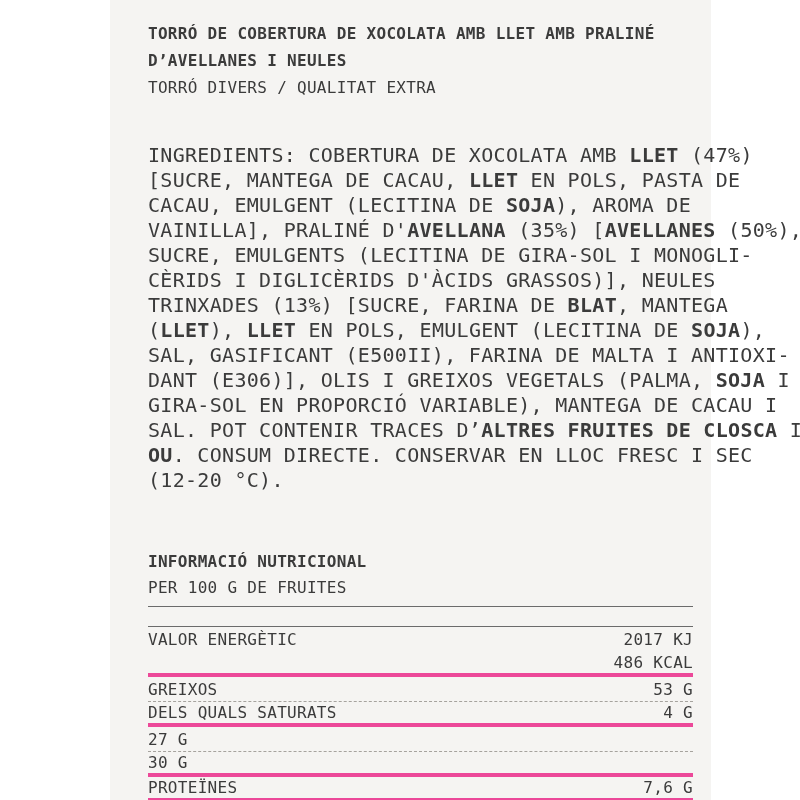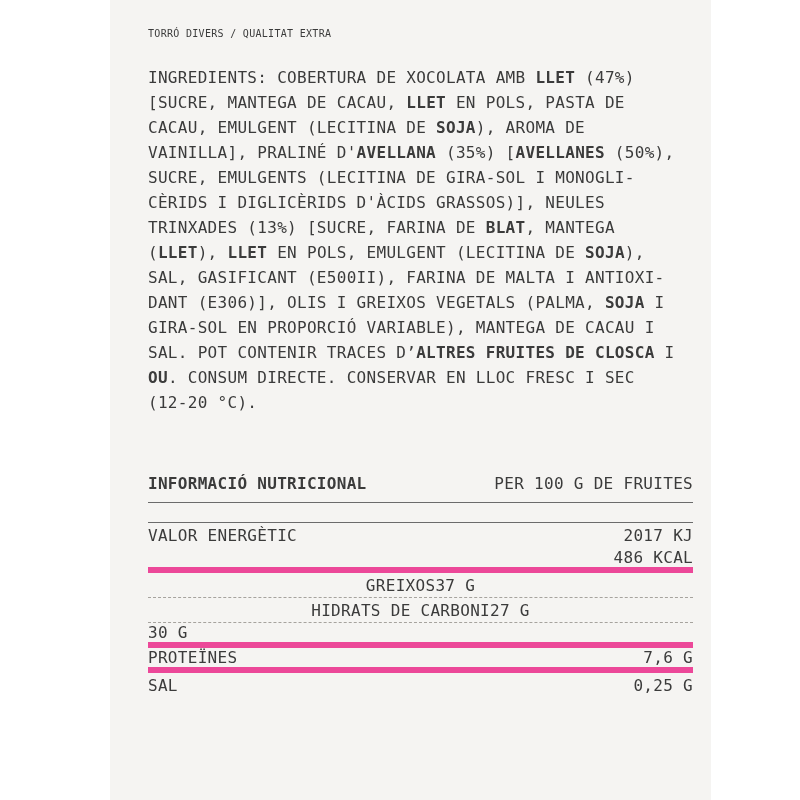--- a/index.html
+++ b/index.html
@@ -23,60 +23,65 @@
     width:545px;
     padding-top:20px;
   }
   .product-title {
     font-weight:700;
     font-size:16px;
     line-height:27px;
     letter-spacing:0.3px;
   }
   .product-subtitle {
-    font-size:10px;
+    font-size:16px;
     line-height:27px;
     letter-spacing:0.3px;
   }
   .ingredients {
-    margin-top:18px;
-    font-size:16px;
+    margin-top:42px;
+    font-size:20px;
     line-height:25px;
     letter-spacing:0.3px;
     white-space:pre;
   }
   .ingredients b { font-weight:700; }
   .nutrition { margin-top:56px; font-size:16px; letter-spacing:0.3px; }
   .nut-header {
     display:flex;
     justify-content:space-between;
     align-items:baseline;
     line-height:26px;
     padding-bottom:5px;
     border-bottom:1px solid #6b6b6b;
+    flex-direction:column;
   }
   .nut-heading { font-weight:700; }
   .nut-gap { height:19px; }
   .nut-rows { border-top:1px solid #6b6b6b; }
   .nut-row {
     display:flex;
     justify-content:space-between;
     align-items:center;
     height:25px;
   }
-  .nut-row.rule-solid  { border-bottom:6px solid #ec4899; }
-  .nut-row.rule-dotted { border-bottom:1px dashed #a6a39e;justify-content:center; }
+  .nut-row.rule-solid  { border-bottom:4px solid #ec4899; }
+  .nut-row.rule-dotted { border-bottom:1px dashed #a6a39e; }
   .nut-row.rule-none   { border-bottom:none; }
 </style>
 </head>
 <body>
 
 <div class="label-panel">
   <div class="content">
 
+    <div class="product-title">
+      <div>TORRÓ DE COBERTURA DE XOCOLATA AMB LLET AMB PRALINÉ</div>
+      <div>D’AVELLANES I NEULES</div>
+    </div>
     <div class="product-subtitle">TORRÓ DIVERS / QUALITAT EXTRA</div>
 
     <div class="ingredients" id="ingredients"><div><span>INGREDIENTS: COBERTURA DE XOCOLATA AMB </span><b>LLET</b><span> (47%)</span></div><div><span>[SUCRE, MANTEGA DE CACAU, </span><b>LLET</b><span> EN POLS, PASTA DE</span></div><div><span>CACAU, EMULGENT (LECITINA DE </span><b>SOJA</b><span>), AROMA DE</span></div><div><span>VAINILLA], PRALINÉ D'</span><b>AVELLANA</b><span> (35%) [</span><b>AVELLANES</b><span> (50%),</span></div><div><span>SUCRE, EMULGENTS (LECITINA DE GIRA-SOL I MONOGLI-</span></div><div><span>CÈRIDS I DIGLICÈRIDS D'ÀCIDS GRASSOS)], NEULES</span></div><div><span>TRINXADES (13%) [SUCRE, FARINA DE </span><b>BLAT</b><span>, MANTEGA</span></div><div><span>(</span><b>LLET</b><span>), </span><b>LLET</b><span> EN POLS, EMULGENT (LECITINA DE </span><b>SOJA</b><span>),</span></div><div><span>SAL, GASIFICANT (E500II), FARINA DE MALTA I ANTIOXI-</span></div><div><span>DANT (E306)], OLIS I GREIXOS VEGETALS (PALMA, </span><b>SOJA</b><span> I</span></div><div><span>GIRA-SOL EN PROPORCIÓ VARIABLE), MANTEGA DE CACAU I</span></div><div><span>SAL. POT CONTENIR TRACES D’</span><b>ALTRES FRUITES DE CLOSCA</b><span> I</span></div><div><b>OU</b><span>. CONSUM DIRECTE. CONSERVAR EN LLOC FRESC I SEC</span></div><div><span>(12-20 °C).</span></div></div>
 
     <div class="nutrition">
       <div class="nut-header">
         <span class="nut-heading">INFORMACIÓ NUTRICIONAL</span>
         <span class="nut-per">PER 100 G DE FRUITES</span>
       </div>
       <div class="nut-gap"></div>
@@ -84,24 +89,27 @@
           <div class="nut-row rule-none">
             <span>VALOR ENERGÈTIC</span>
             <span>2017 KJ</span>
           </div>
           <div class="nut-row rule-solid">
             <span></span>
             <span>486 KCAL</span>
           </div>
           <div class="nut-row rule-dotted">
             <span>GREIXOS</span>
-            <span>37 G</span>
+            <span>53 G</span>
+          </div>
+          <div class="nut-row rule-solid">
+            <span>DELS QUALS SATURATS</span>
+            <span>4 G</span>
           </div>
           <div class="nut-row rule-dotted">
-            <span>HIDRATS DE CARBONI</span>
             <span>27 G</span>
           </div>
           <div class="nut-row rule-solid">
             <span>30 G</span>
           </div>
           <div class="nut-row rule-solid">
             <span>PROTEÏNES</span>
             <span>7,6 G</span>
           </div>
           <div class="nut-row rule-none">

